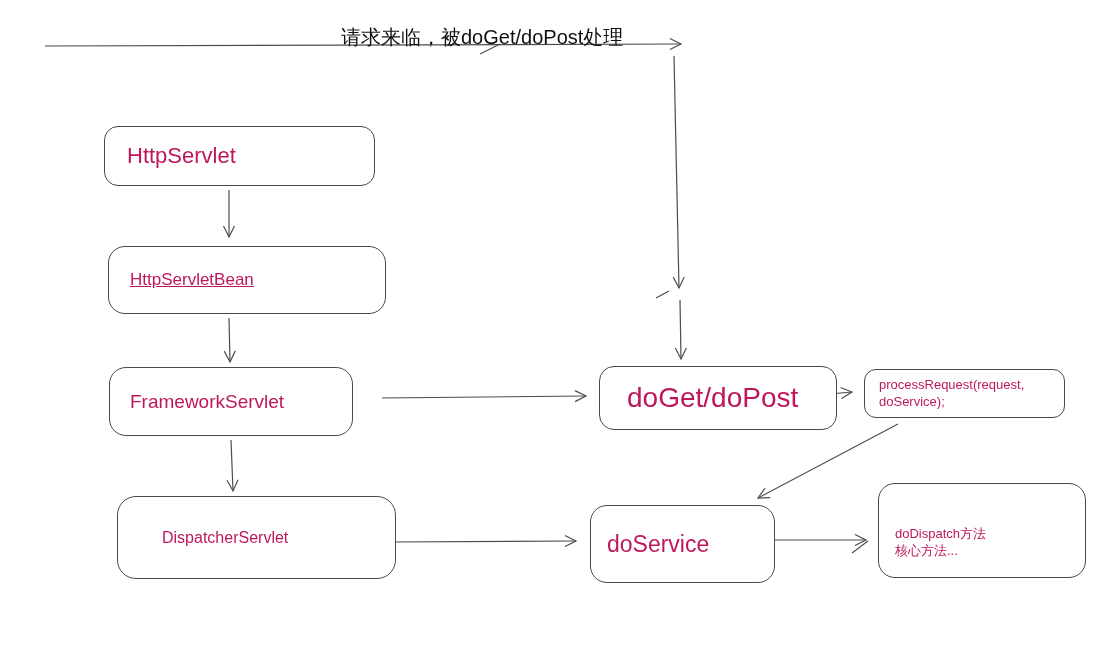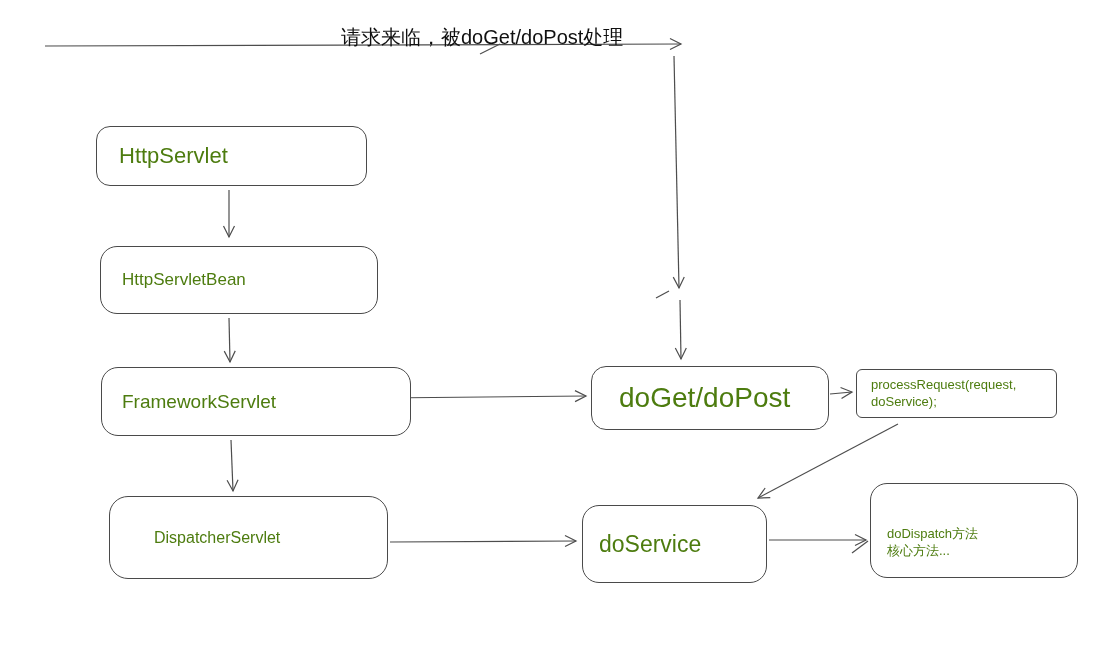--- a/index.html
+++ b/index.html
@@ -21,48 +21,49 @@
     top: 0;
     width: 1095px;
     height: 646px;
   }
   .connectors line { stroke: #4d4d4d; stroke-width: 1.2; fill: none; }
   .node {
     position: absolute;
     box-sizing: border-box;
     background: #ffffff;
     border: 1.3px solid #4a4a4a;
-    color: #4d7c0f;
+    color: #be185d;
     display: flex;
     align-items: center;
+    margin-left: 8px;
   }
   .node span { display: block; }
   .n-http-servlet {
     left: 96px; top: 126px; width: 271px; height: 60px;
     border-radius: 14px; padding-left: 22px; font-size: 22px;
   }
   .n-http-servlet-bean {
     left: 100px; top: 246px; width: 278px; height: 68px;
-    border-radius: 17px; padding-left: 21px; font-size: 17px;
+    border-radius: 17px; padding-left: 21px; font-size: 17px; text-decoration: underline;
   }
   .n-framework-servlet {
-    left: 101px; top: 367px; width: 310px; height: 69px;
+    left: 101px; top: 367px; width: 244px; height: 69px;
     border-radius: 17px; padding-left: 20px; font-size: 19px;
   }
   .n-dispatcher-servlet {
     left: 109px; top: 496px; width: 279px; height: 83px;
     border-radius: 19px; padding-left: 44px; font-size: 16px;
   }
   .n-doget-dopost {
     left: 591px; top: 366px; width: 238px; height: 64px;
     border-radius: 15px; padding-left: 27px; font-size: 28px;
   }
   .n-process-request {
     left: 856px; top: 369px; width: 201px; height: 49px;
-    border-radius: 6px; padding-left: 14px; font-size: 13px;
+    border-radius: 12px; padding-left: 14px; font-size: 13px;
     flex-direction: column; align-items: flex-start; justify-content: center;
     line-height: 1.25;
   }
   .n-do-service {
     left: 582px; top: 505px; width: 185px; height: 78px;
     border-radius: 17px; padding-left: 16px; font-size: 23px;
   }
   .n-do-dispatch {
     left: 870px; top: 483px; width: 208px; height: 95px;
     border-radius: 17px; padding: 42px 0 0 16px; font-size: 13px;

